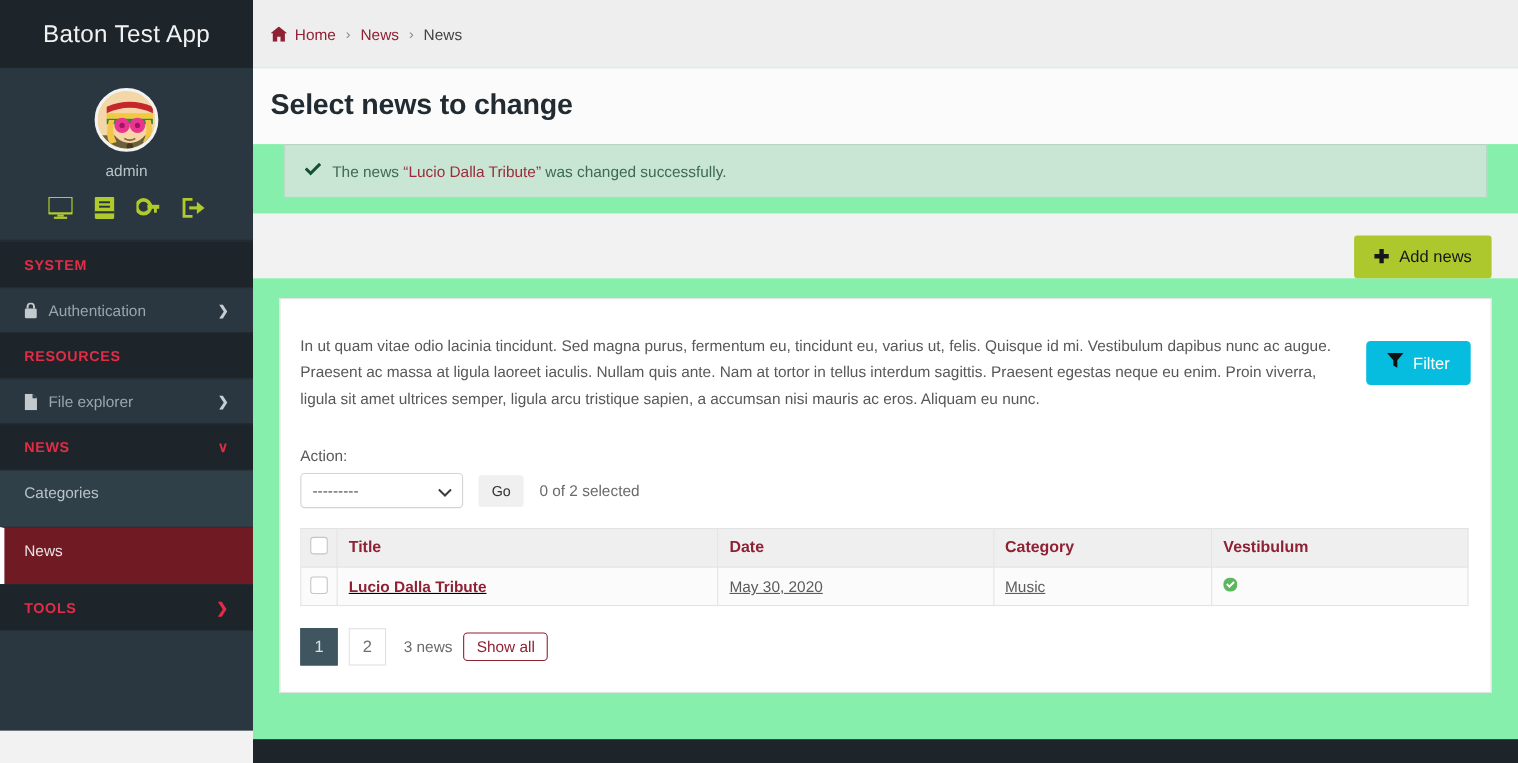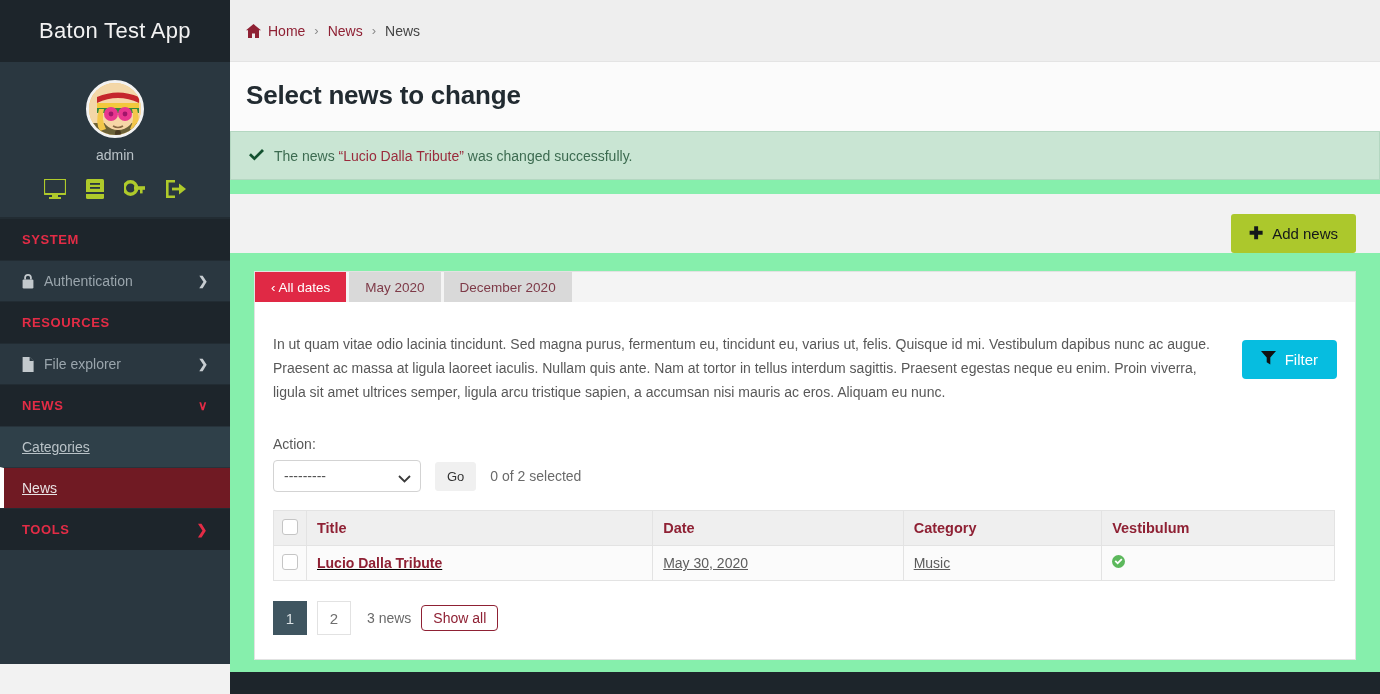--- a/index.html
+++ b/index.html
@@ -71,26 +71,25 @@
     font-size: 14px;
     display: flex; align-items: center; gap: 10px;
     border-top: 1px solid #222c33;
     position: relative;
     cursor: pointer;
   }
   .sb-item .chev { position: absolute; right: 22px; color: #c7cdd1; font-size: 12px; font-weight: bold; }
   .sb-item .li { color: #c3c9cd; display: inline-flex; }
   .sb-sub {
     background: #2f4049;
-    padding: 12px 0 12px 22px;
+    padding: 12px 0 23px 22px;
     color: #b9c2c7;
     font-size: 14px;
     border-top: 1px solid #27333b;
     cursor: pointer;
-    text-decoration: underline;
   }
   .sb-sub.active {
     background: #701a23;
     color: #e8e2e3;
     border-left: 4px solid #ffffff;
     padding-left: 18px;
   }
   .sb-filler { flex: 1 1 auto; background: #2a3740; }
 
   
@@ -119,21 +118,21 @@
     background: #fbfbfb;
     padding: 18px 16px 20px 16px;
   }
   .page-title {
     font-size: 26px; font-weight: bold; color: #222b31; margin: 0;
     letter-spacing: -.2px;
   }
   .alert {
     background: #c9e5d3;
     border: 1px solid #b4d7c1;
-    margin: 0 0;
+    margin: 0 28px;
     padding: 15px 18px;
     font-size: 14px;
     color: #3c6b50;
     display: flex; align-items: center; gap: 10px;
   }
   .alert .ck { color: #13512f; font-size: 15px; font-weight: bold; }
   .alert .q { color: #9a2b3c; }
 
   .tools-row {
     padding: 20px 24px 0 0;
@@ -433,31 +432,20 @@
     </div>
 
     <div class="tools-row">
       <button class="btn-add">
         <span class="plus">✚</span>
         <span>Add news</span>
       </button>
     </div>
 
     <section class="panel">
-      <div class="tabs">
-        <div class="tab active">
-          <span>‹ All dates</span>
-        </div>
-        <div class="tab">
-          <span>May 2020</span>
-        </div>
-        <div class="tab">
-          <span>December 2020</span>
-        </div>
-      </div>
 
       <div class="panel-body">
         <div class="desc-row">
           <p class="desc">In ut quam vitae odio lacinia tincidunt. Sed magna purus, fermentum eu, tincidunt eu, varius ut, felis. Quisque id mi. Vestibulum dapibus nunc ac augue. Praesent ac massa at ligula laoreet iaculis. Nullam quis ante. Nam at tortor in tellus interdum sagittis. Praesent egestas neque eu enim. Proin viverra, ligula sit amet ultrices semper, ligula arcu tristique sapien, a accumsan nisi mauris ac eros. Aliquam eu nunc.</p>
           <button class="btn-filter">
             <span>
               <svg width="15" height="14" viewBox="0 0 15 14" fill="#111">
                   <path d="M0 0 h15 L9.3 6.6 V13.4 L5.7 11.3 V6.6 z"></path>
                 </svg>
             </span>

